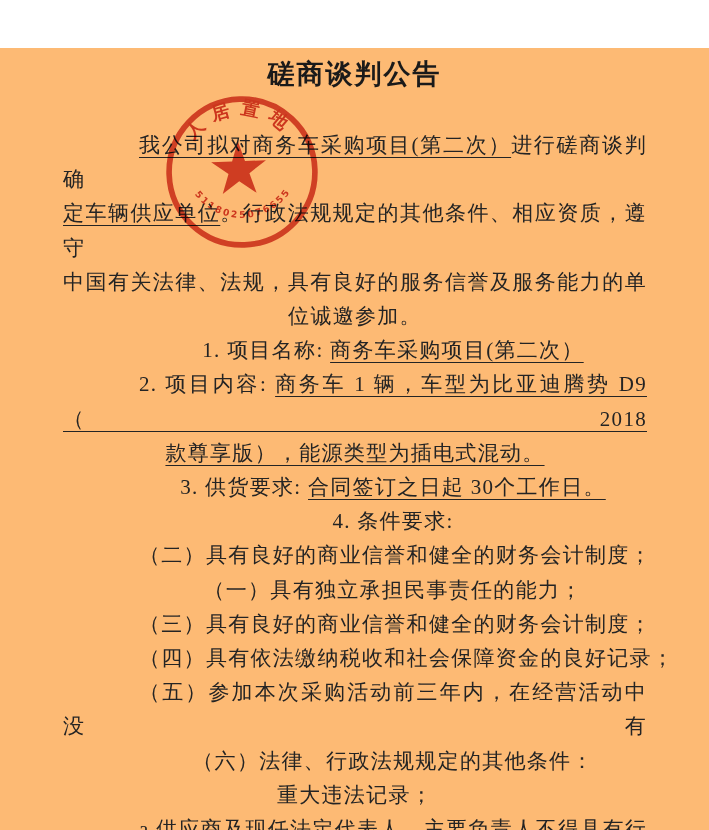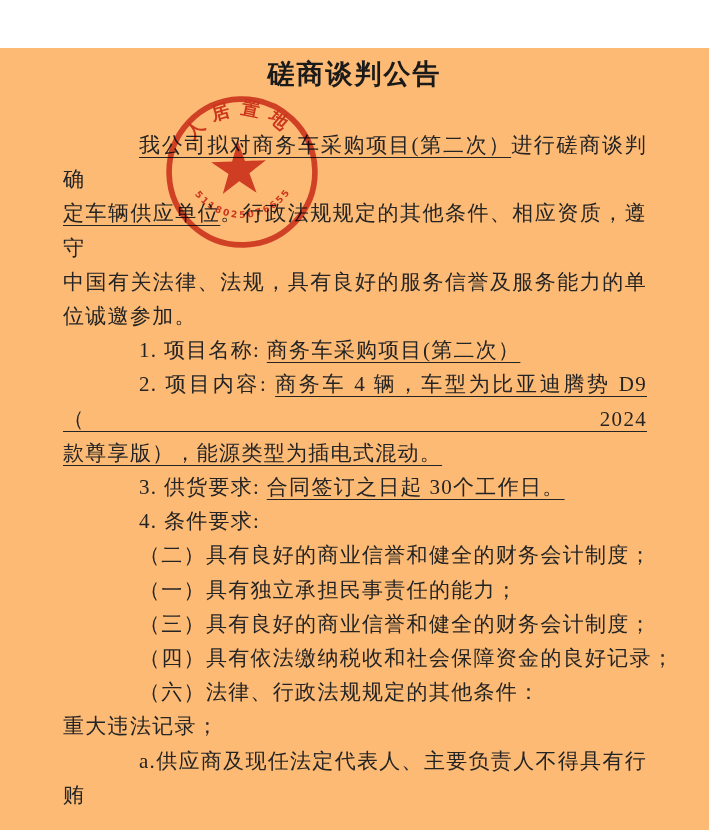--- a/index.html
+++ b/index.html
@@ -27,21 +27,21 @@
   .doc-body {
     position: absolute;
     top: 80px;
     left: 63px;
     width: 584px;
     font-size: 21px;
     line-height: 34.2px;
     letter-spacing: 1.3px;
     color: #242424;
   }
-  .line { white-space: nowrap; }
+  .line { white-space: nowrap; text-align: center; }
   .line.indent { text-indent: 76px; }
   .line.justify {
     white-space: normal;
     text-align: justify;
     text-align-last: justify;
   }
   .seg.u {
     text-decoration: underline;
     text-underline-offset: 5px;
     text-decoration-thickness: 1.3px;
@@ -64,28 +64,29 @@
 <div class="page">
 
   <div class="doc-title">磋商谈判公告</div>
 
   <div class="doc-body" id="doc-body">
       <div class="line indent justify"><span class="seg u">我公司拟对商务车采购项目(第二次）</span><span class="seg">进行磋商谈判确</span></div>
       <div class="line justify"><span class="seg u">定车辆供应单位</span><span class="seg">。行政法规规定的其他条件、相应资质，遵守</span></div>
       <div class="line justify"><span class="seg">中国有关法律、法规，具有良好的服务信誉及服务能力的单</span></div>
       <div class="line"><span class="seg">位诚邀参加。</span></div>
       <div class="line indent"><span class="seg">1. 项目名称: </span><span class="seg u">商务车采购项目(第二次） </span></div>
-      <div class="line indent justify"><span class="seg">2. 项目内容: </span><span class="seg u">商务车 4 辆，车型为比亚迪腾势 D9（2024</span></div>
+      <div class="line indent justify"><span class="seg">2. 项目内容: </span><span class="seg u">商务车 1 辆，车型为比亚迪腾势 D9（2018</span></div>
       <div class="line"><span class="seg u">款尊享版），能源类型为插电式混动。</span></div>
       <div class="line indent"><span class="seg">3. 供货要求: </span><span class="seg u">合同签订之日起 30个工作日。</span></div>
       <div class="line indent"><span class="seg">4. 条件要求:</span></div>
       <div class="line indent"><span class="seg">（二）具有良好的商业信誉和健全的财务会计制度；</span></div>
       <div class="line indent"><span class="seg">（一）具有独立承担民事责任的能力；</span></div>
       <div class="line indent"><span class="seg">（三）具有良好的商业信誉和健全的财务会计制度；</span></div>
       <div class="line indent"><span class="seg">（四）具有依法缴纳税收和社会保障资金的良好记录；</span></div>
+      <div class="line indent justify"><span class="seg">（五）参加本次采购活动前三年内，在经营活动中没有</span></div>
       <div class="line indent"><span class="seg">（六）法律、行政法规规定的其他条件：</span></div>
       <div class="line"><span class="seg">重大违法记录；</span></div>
       <div class="line indent justify"><span class="seg">a.供应商及现任法定代表人、主要负责人不得具有行贿</span></div>
     </div>
 
   <svg class="stamp" viewBox="0 0 150 150">
     <ellipse cx="75" cy="75" rx="71" ry="71" fill="none" stroke="#c9362b" stroke-width="5.5" opacity="0.92"></ellipse>
     <path id="seal-top-arc" d="M 19,75 A 56,56 0 0 1 131,75" fill="none"></path>
     <path id="seal-bottom-arc" d="M 23,86 A 57,57 0 0 0 127,86" fill="none"></path>
     <text font-size="18" font-weight="700" fill="#c9362b" letter-spacing="9" font-family="Liberation Serif, serif">

